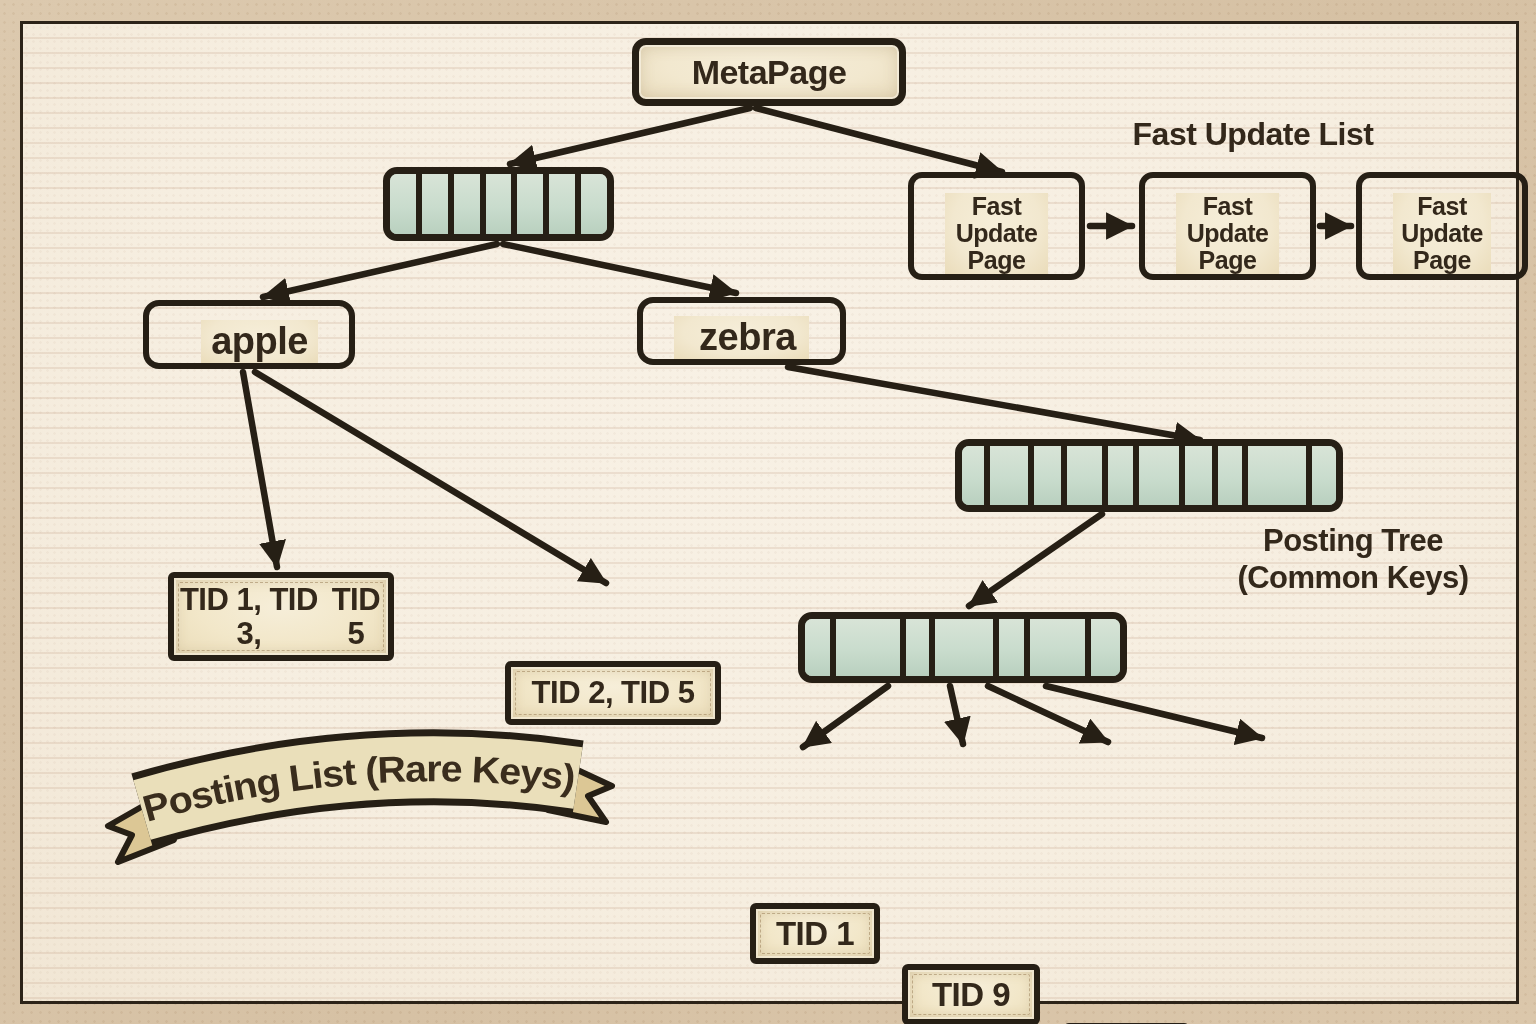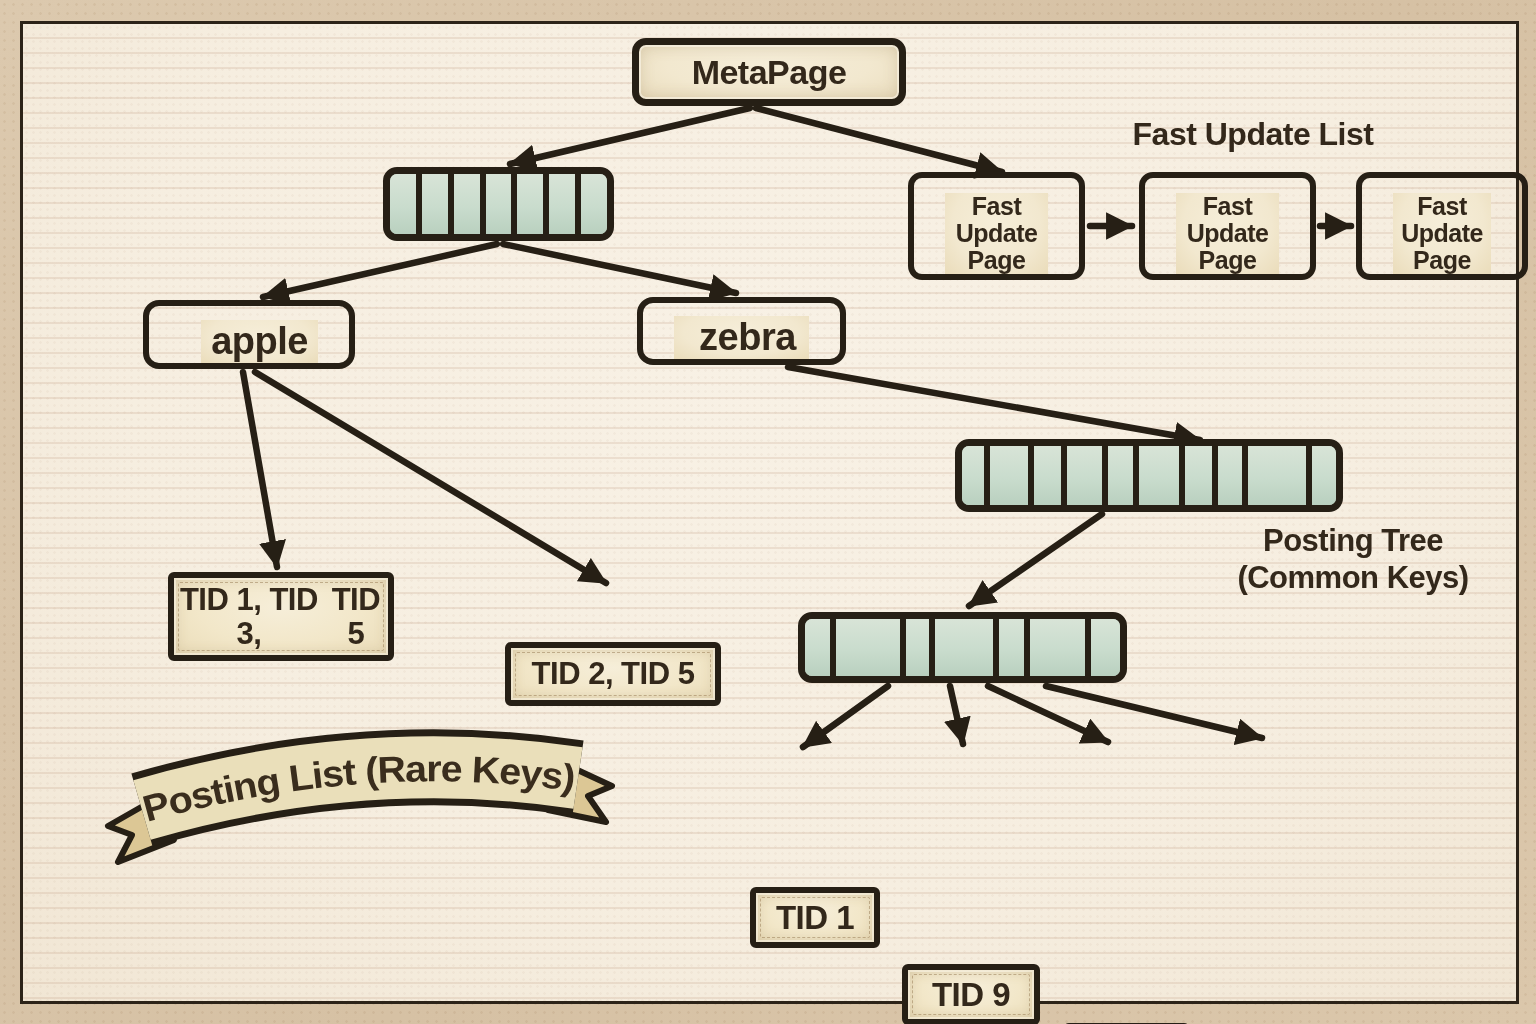--- a/index.html
+++ b/index.html
@@ -142,21 +142,21 @@
     <div class="panel panel-left"></div>
     <div class="panel-center" style="font-size:38px;padding-left:12px;">zebra</div>
     <div class="panel panel-right"></div>
   </div>
 
   <div class="node plain-box stitch" style="left:168px;top:572px;width:226px;height:89px;font-size:31px;line-height:34px;flex-direction:row;">
     <div>TID 1, TID 3,</div>
     <div>TID 5</div>
   </div>
 
-  <div class="node plain-box stitch" style="left:505px;top:553px;width:216px;height:64px;font-size:31px;">TID 2, TID 5</div>
+  <div class="node plain-box stitch" style="left:505px;top:572px;width:216px;height:64px;font-size:31px;">TID 2, TID 5</div>
 
   <div class="node seg-box" style="left:955px;top:439px;width:388px;height:73px;">
       <div class="seg" style="flex: 25 1 0%;"></div>
       <div class="seg" style="flex: 43 1 0%;"></div>
       <div class="seg" style="flex: 30 1 0%;"></div>
       <div class="seg" style="flex: 40 1 0%;"></div>
       <div class="seg" style="flex: 28 1 0%;"></div>
       <div class="seg" style="flex: 45 1 0%;"></div>
       <div class="seg" style="flex: 30 1 0%;"></div>
       <div class="seg" style="flex: 28 1 0%;"></div>
@@ -172,21 +172,21 @@
   <div class="node seg-box" style="left:798px;top:612px;width:329px;height:71px;">
       <div class="seg" style="flex: 30 1 0%;"></div>
       <div class="seg" style="flex: 75 1 0%;"></div>
       <div class="seg" style="flex: 27 1 0%;"></div>
       <div class="seg" style="flex: 68 1 0%;"></div>
       <div class="seg" style="flex: 30 1 0%;"></div>
       <div class="seg" style="flex: 65 1 0%;"></div>
       <div class="seg" style="flex: 34 1 0%;"></div>
     </div>
 
-  <div class="node plain-box stitch" style="left:750px;top:734px;width:130px;height:61px;font-size:33px;">TID 1</div>
+  <div class="node plain-box stitch" style="left:750px;top:750px;width:130px;height:61px;font-size:33px;">TID 1</div>
   <div class="node plain-box stitch" style="left:902px;top:750px;width:138px;height:61px;font-size:33px;">TID 9</div>
   <div class="node plain-box stitch" style="left:1063px;top:748px;width:127px;height:62px;font-size:33px;">TID 4</div>
 
   <svg width="525" height="170" viewBox="0 0 525 170" style="position:absolute;left:100px;top:702px;overflow:visible;">
     <path d="M 64,92 L 8,124 L 32,133 L 18,160 L 74,138 Z" fill="#dcc795" stroke="#261f15" stroke-width="6" stroke-linejoin="round"></path>
     <path d="M 456,58 L 512,84 L 488,94 L 506,120 L 448,108 Z" fill="#dcc795" stroke="#261f15" stroke-width="6" stroke-linejoin="round"></path>
     <path d="M 42,108 Q 262,44 478,76" stroke="#261f15" stroke-width="76" fill="none"></path>
     <path d="M 42,108 Q 262,44 478,76" stroke="#eadfba" stroke-width="62" fill="none"></path>
     <path id="banner-text-path" d="M 40,122 Q 262,58 480,90" fill="none"></path>
     <text font-size="37" font-weight="bold" fill="#3a2d1d" letter-spacing="-1">

